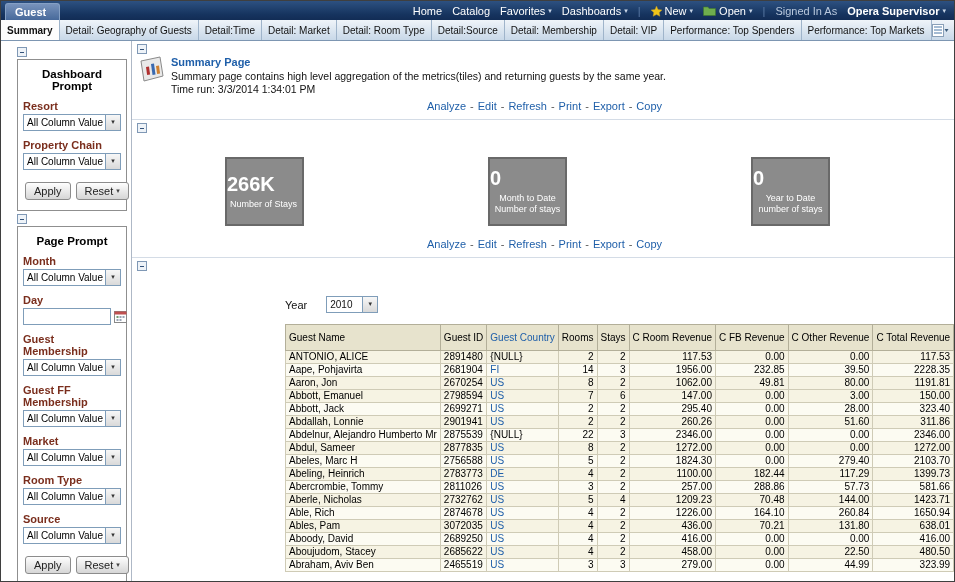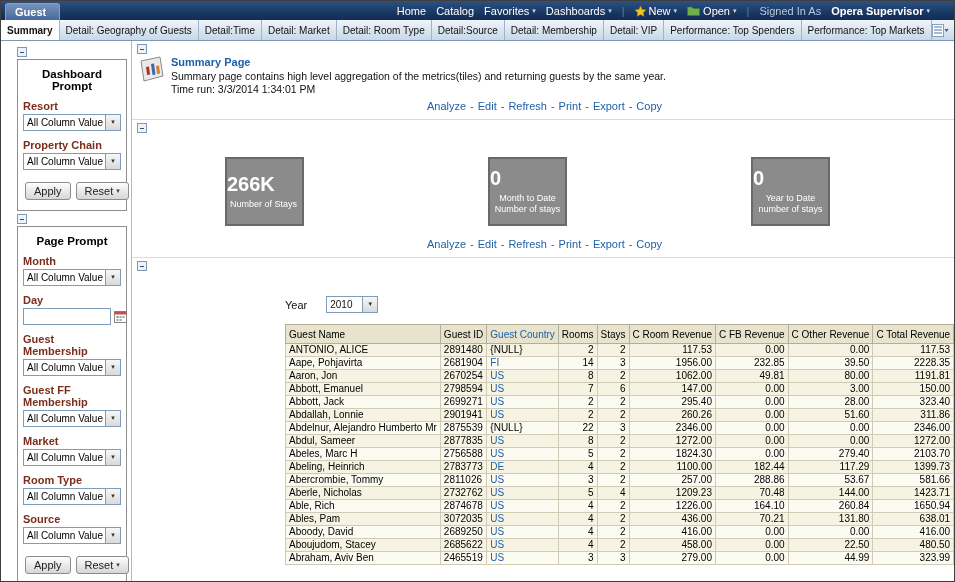--- a/index.html
+++ b/index.html
@@ -1,20 +1,20 @@
 <!DOCTYPE html>
 <html><head>
 <meta charset="utf-8">
 <style>
   *{margin:0;padding:0;box-sizing:border-box;}
   body{font-family:"Liberation Sans",sans-serif;background:#888;}
   .page{width:955px;height:582px;border:1px solid #3f3f3f;overflow:hidden;background:#fff;display:flex;flex-direction:column;}
 
   
-  .topbar{height:19px;background:linear-gradient(#2d5181,#16345f 70%,#122c55);display:flex;align-items:flex-end;justify-content:space-between;padding:0 24px 0 4px;flex:0 0 auto;}
+  .topbar{height:19px;background:linear-gradient(#2d5181,#16345f 70%,#122c55);display:flex;align-items:flex-end;justify-content:space-between;padding:0 8px 0 4px;flex:0 0 auto;}
   .brand-tab{background:linear-gradient(#7893bc,#47699a);color:#fff;font-size:11px;font-weight:bold;padding:2px 13px 2px 9px;border-radius:3px 3px 0 0;border:1px solid #85a0c4;border-bottom:none;cursor:pointer;}
   .top-links{display:flex;align-items:center;gap:10px;color:#fff;font-size:11px;padding-bottom:3px;white-space:nowrap;}
   .top-links a{color:#fff;text-decoration:none;cursor:pointer;display:inline-flex;align-items:center;gap:3px;}
   .caret{font-family:"DejaVu Sans",sans-serif;font-size:7px;color:#c9d6e8;}
   .top-sep{color:#5b7aa5;}
   .signed-in{color:#b9c8dd;}
   .user{font-weight:bold;}
   .hicon{display:inline-flex;align-items:center;}
 
   
@@ -58,21 +58,21 @@
   .tile{width:79px;height:69px;background:#8b8b8b;border:2px solid #696969;color:#fff;display:flex;flex-direction:column;align-items:flex-start;justify-content:center;}
   .tile-value{font-size:20px;font-weight:bold;line-height:20px;}
   .tile-label{font-size:9px;text-align:center;line-height:11px;margin-top:5px;padding:0 3px;}
   .tiles-links{margin-top:12px;}
   .section-title{font-size:11.5px;font-weight:bold;text-decoration:underline;margin:2px 0 0 8px;}
   .year-row{display:flex;align-items:center;gap:19px;margin:25px 0 0 150px;font-size:11px;color:#111;}
   .year-select{display:flex;height:17px;width:52px;cursor:pointer;}
 
   
   #guest-table{border-collapse:collapse;margin:11px 0 0 150px;font-size:10px;table-layout:fixed;}
-  #guest-table th{background:#e7e3cd;border:1px solid #b3af99;font-weight:normal;text-align:left;padding:0 3px;height:19px;white-space:nowrap;overflow:hidden;}
+  #guest-table th{background:#e7e3cd;border:1px solid #b3af99;font-weight:normal;text-align:left;padding:0 3px;height:26px;white-space:nowrap;overflow:hidden;}
   #guest-table th.th-link{color:#1f5fa9;cursor:pointer;}
   #guest-table td{border:1px solid #cfcbb6;padding:0 3px;height:12px;line-height:12px;white-space:nowrap;overflow:hidden;}
   #guest-table tr.odd td{background:#f6f3e3;}
   #guest-table tr.even td{background:#fcfbf2;}
   #guest-table td.num{text-align:right;}
   #guest-table td.country-link{color:#1f5fa9;cursor:pointer;}
   #guest-table th:nth-child(1),#guest-table td:nth-child(1){width:138px;}
   #guest-table th:nth-child(2),#guest-table td:nth-child(2){width:46px;}
   #guest-table th:nth-child(3),#guest-table td:nth-child(3){width:58px;}
   #guest-table th:nth-child(4),#guest-table td:nth-child(4){width:34px;}
@@ -416,21 +416,21 @@
                 <td class="num">1399.73</td>
               </tr>
               <tr class="even">
                 <td>Abercrombie, Tommy</td>
                 <td>2811026</td>
                 <td class="country-link">US</td>
                 <td class="num">3</td>
                 <td class="num">2</td>
                 <td class="num">257.00</td>
                 <td class="num">288.86</td>
-                <td class="num">53.67</td>
+                <td class="num">57.73</td>
                 <td class="num">581.66</td>
               </tr>
               <tr class="odd">
                 <td>Aberle, Nicholas</td>
                 <td>2732762</td>
                 <td class="country-link">US</td>
                 <td class="num">5</td>
                 <td class="num">4</td>
                 <td class="num">1209.23</td>
                 <td class="num">70.48</td>

